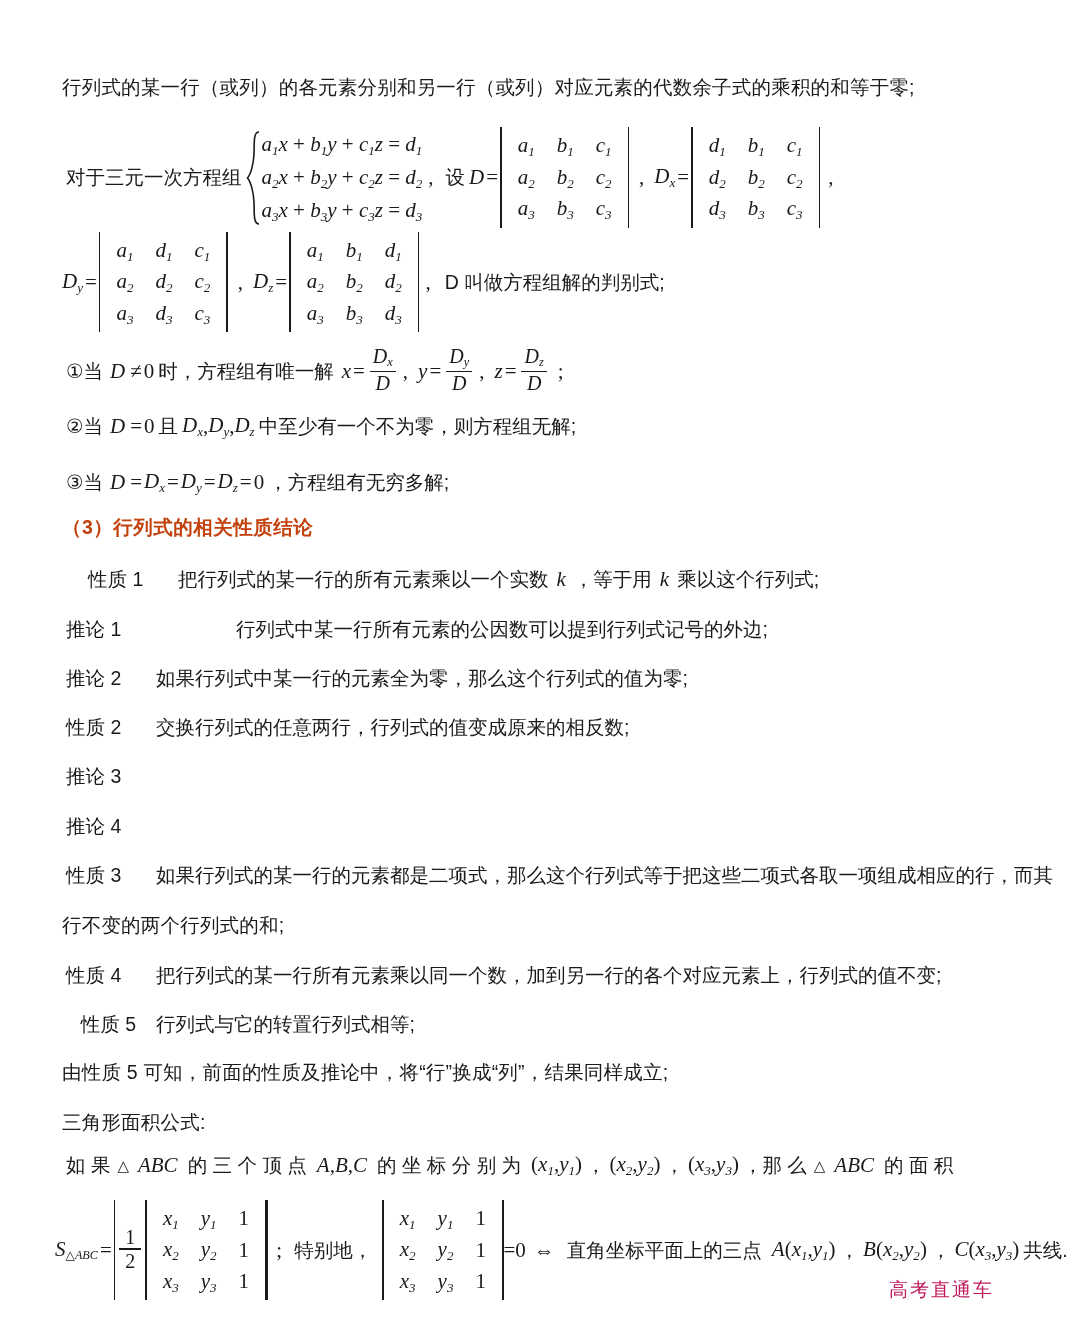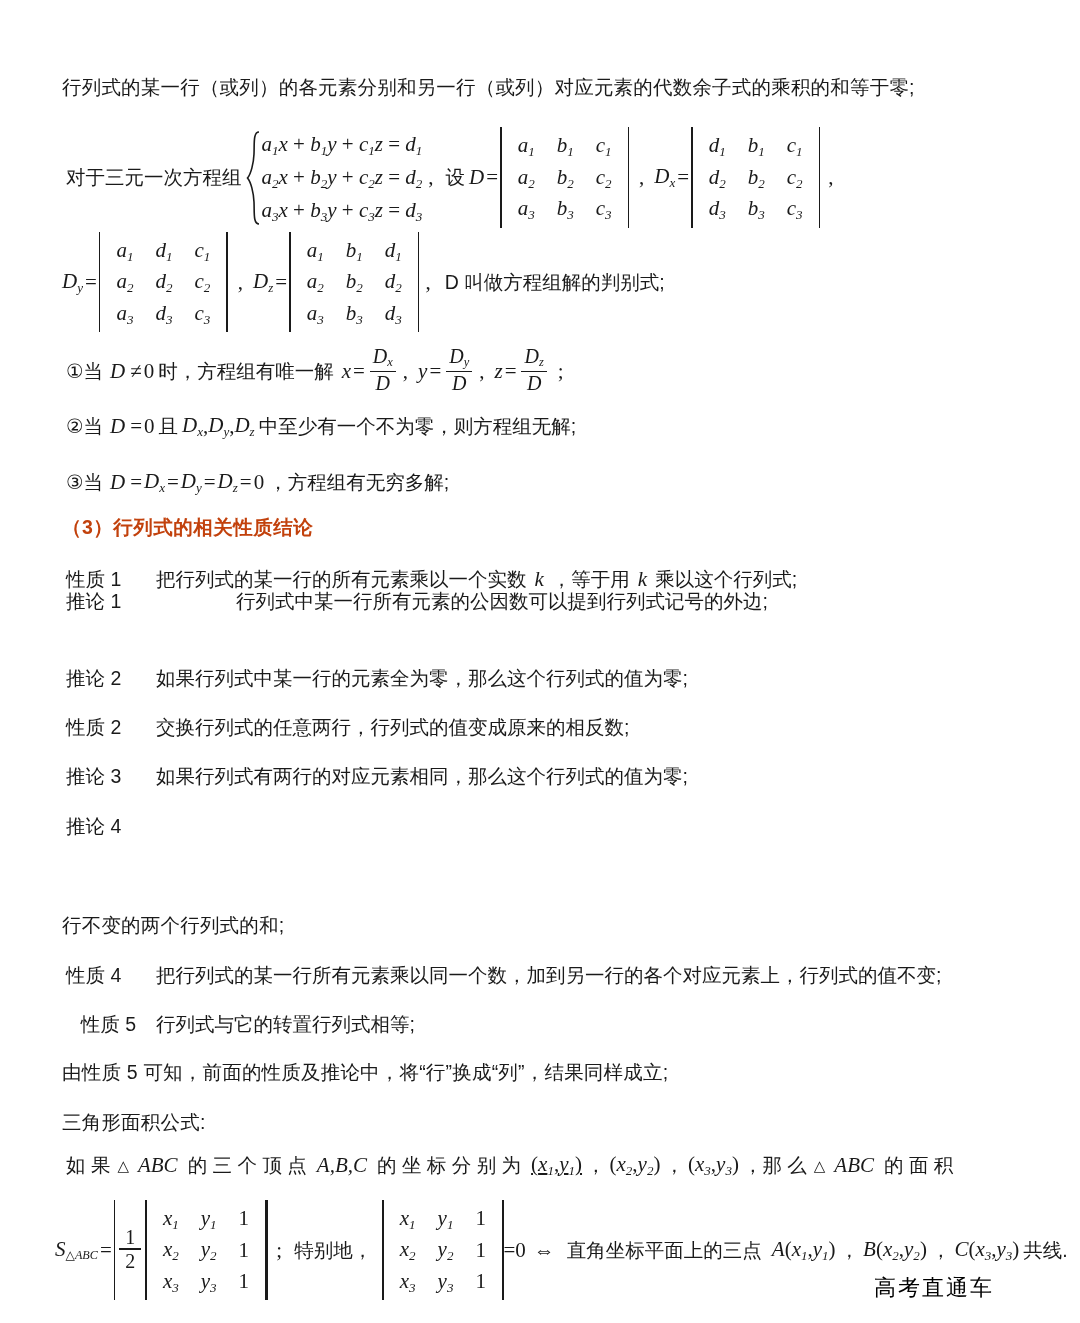--- a/index.html
+++ b/index.html
@@ -155,22 +155,22 @@
     font-family: "Liberation Sans", "DejaVu Sans", sans-serif;
     font-size: 19.5px;
     padding: 0 4px;
   }
 
   
   .watermark {
     position: absolute;
     right: 34px;
     bottom: 20px;
-    color: #000000;
-    font-size: 22px;
+    color: #be185d;
+    font-size: 19px;
     letter-spacing: 2px;
     user-select: none;
   }
 
   .gap { display: inline-block; width: 12px; }
 </style>
 </head>
 <body>
 
 <div class="page">
@@ -356,59 +356,63 @@
     <span class="mi">D<sub>y</sub></span>
     <span class="op">=</span>
     <span class="mi">D<sub>z</sub></span>
     <span class="op">=</span>
     <span class="mn">0</span>
     <span class="lbl">，方程组有无穷多解;</span>
   </div>
 
   <div class="section-heading" style="top:514px; color:#c2410c;">（3）行列式的相关性质结论</div>
 
-  <div class="inline-row" style="top:566px;">
+  <div class="inline-row" style="top:566px;margin-left:22px;">
     <span class="lbl" style="min-width:70px;">性质 1</span>
     <span class="gap"></span>
     <span class="lbl">把行列式的某一行的所有元素乘以一个实数</span>
     <span class="mi" style="padding:0 4px;">k</span>
     <span class="lbl">，等于用</span>
     <span class="mi" style="padding:0 4px;">k</span>
     <span class="lbl">乘以这个行列式;</span>
   </div>
 
-  <div class="inline-row" style="top:588px;gap:40px;">
+  <div class="inline-row" style="top:616px;gap:40px;">
     <span class="lbl" style="min-width:70px;">推论 1</span>
     <span class="gap"></span>
     <span class="lbl">行列式中某一行所有元素的公因数可以提到行列式记号的外边;</span>
   </div>
 
   <div class="inline-row" style="top:665px;">
     <span class="lbl" style="min-width:70px;">推论 2</span>
     <span class="gap"></span>
     <span class="lbl">如果行列式中某一行的元素全为零，那么这个行列式的值为零;</span>
   </div>
 
   <div class="inline-row" style="top:714px;">
     <span class="lbl" style="min-width:70px;">性质 2</span>
     <span class="gap"></span>
     <span class="lbl">交换行列式的任意两行，行列式的值变成原来的相反数;</span>
   </div>
 
   <div class="inline-row" style="top:763px;">
     <span class="lbl" style="min-width:70px;">推论 3</span>
     <span class="gap"></span>
-    <span class="lbl">如果行列式有两行的对应元素相同，那么这个行列式的值为零;</span>
   </div>
 
   <div class="inline-row" style="top:813px;">
     <span class="lbl" style="min-width:70px;">推论 4</span>
     <span class="gap"></span>
   </div>
 
+  <div class="inline-row" style="top:862px;">
+    <span class="lbl" style="min-width:70px;">性质 3</span>
+    <span class="gap"></span>
+    <span class="lbl">如果行列式的某一行的元素都是二项式，那么这个行列式等于把这些二项式各取一项组成相应的行，而其</span>
+  </div>
   <div class="row cjk" style="top:913px;">行不变的两个行列式的和;</div>
 
   <div class="inline-row" style="top:962px;">
     <span class="lbl" style="min-width:70px;">性质 4</span>
     <span class="gap"></span>
     <span class="lbl">把行列式的某一行所有元素乘以同一个数，加到另一行的各个对应元素上，行列式的值不变;</span>
   </div>
 
   <div class="inline-row" style="top:1011px;">
     <span class="lbl" style="min-width:70px;text-align:right;">性质 5</span>
@@ -420,21 +424,21 @@
 
   <div class="row cjk" style="top:1110px;">三角形面积公式:</div>
 
   <div class="inline-row" style="top:1152px;">
     <span class="lbl">如 果</span>
     <span class="mn" style="font-size:15px;padding:0 3px;">△</span>
     <span class="mi" style="padding:0 6px;">ABC</span>
     <span class="lbl">的 三 个 顶 点</span>
     <span class="mi" style="padding:0 6px;">A,B,C</span>
     <span class="lbl">的 坐 标 分 别 为</span>
-    <span class="mn" style="padding-left:6px;text-decoration:underline;">(<i>x</i><sub>1</sub>,<i>y</i><sub>1</sub>)</span>
+    <span class="mn" style="padding-left:6px;">(<i>x</i><sub>1</sub>,<i>y</i><sub>1</sub>)</span>
     <span class="lbl">，</span>
     <span class="mn">(<i>x</i><sub>2</sub>,<i>y</i><sub>2</sub>)</span>
     <span class="lbl">，</span>
     <span class="mn">(<i>x</i><sub>3</sub>,<i>y</i><sub>3</sub>)</span>
     <span class="lbl">，那 么</span>
     <span class="mn" style="font-size:15px;padding:0 3px;">△</span>
     <span class="mi" style="padding:0 6px;">ABC</span>
     <span class="lbl">的 面 积</span>
   </div>
 

